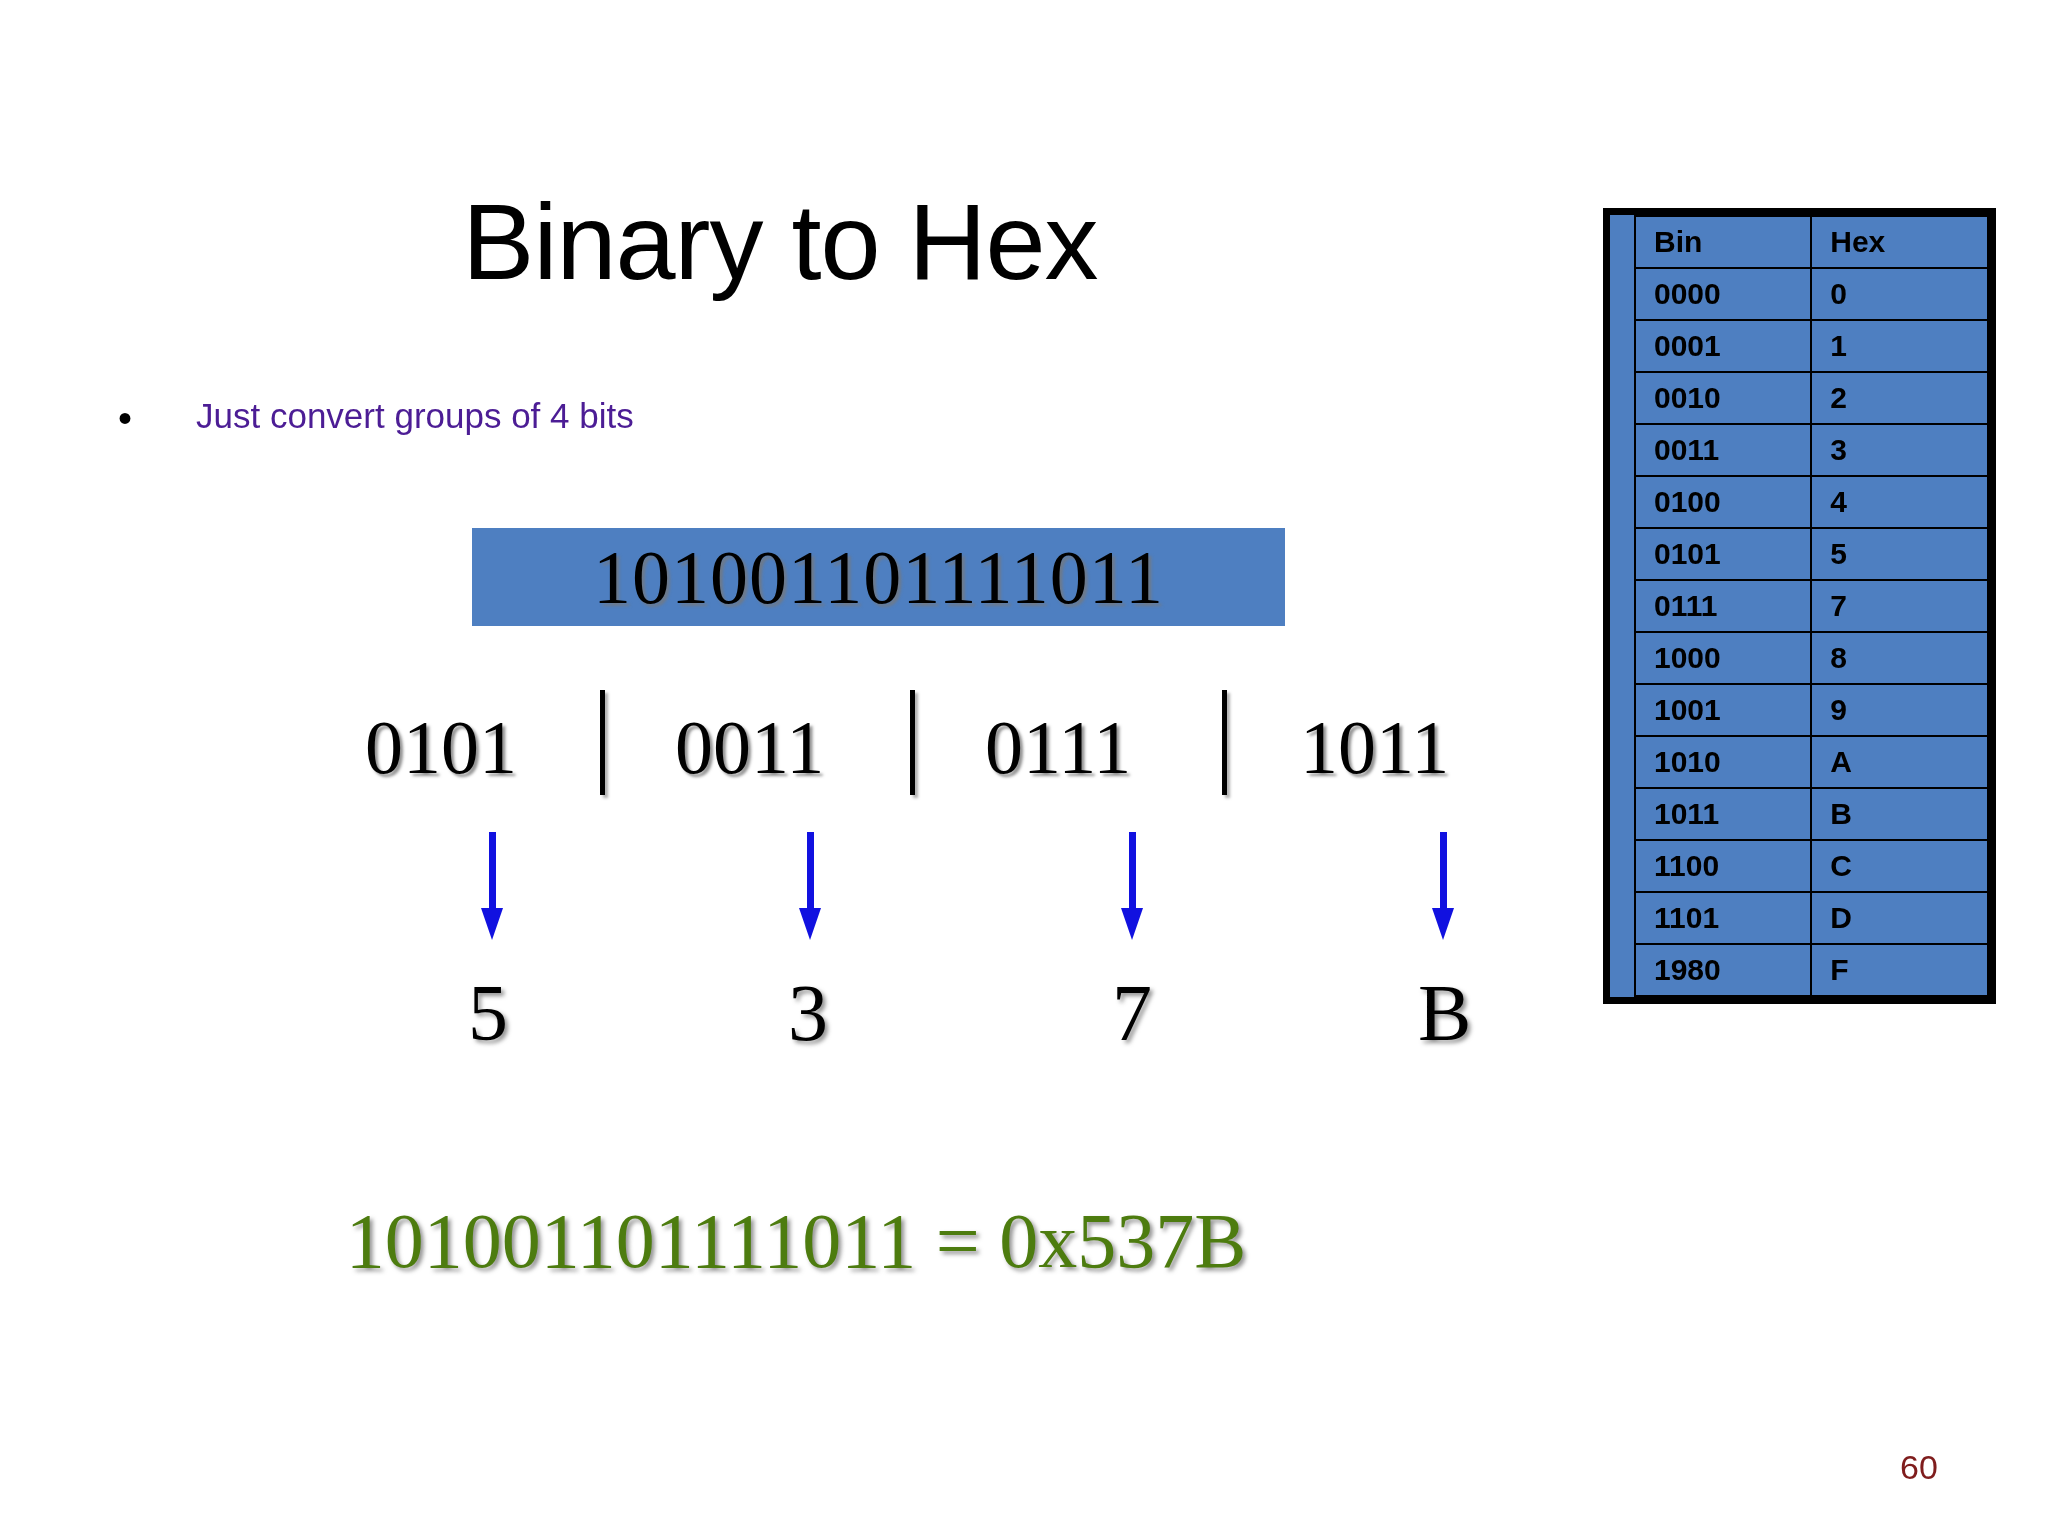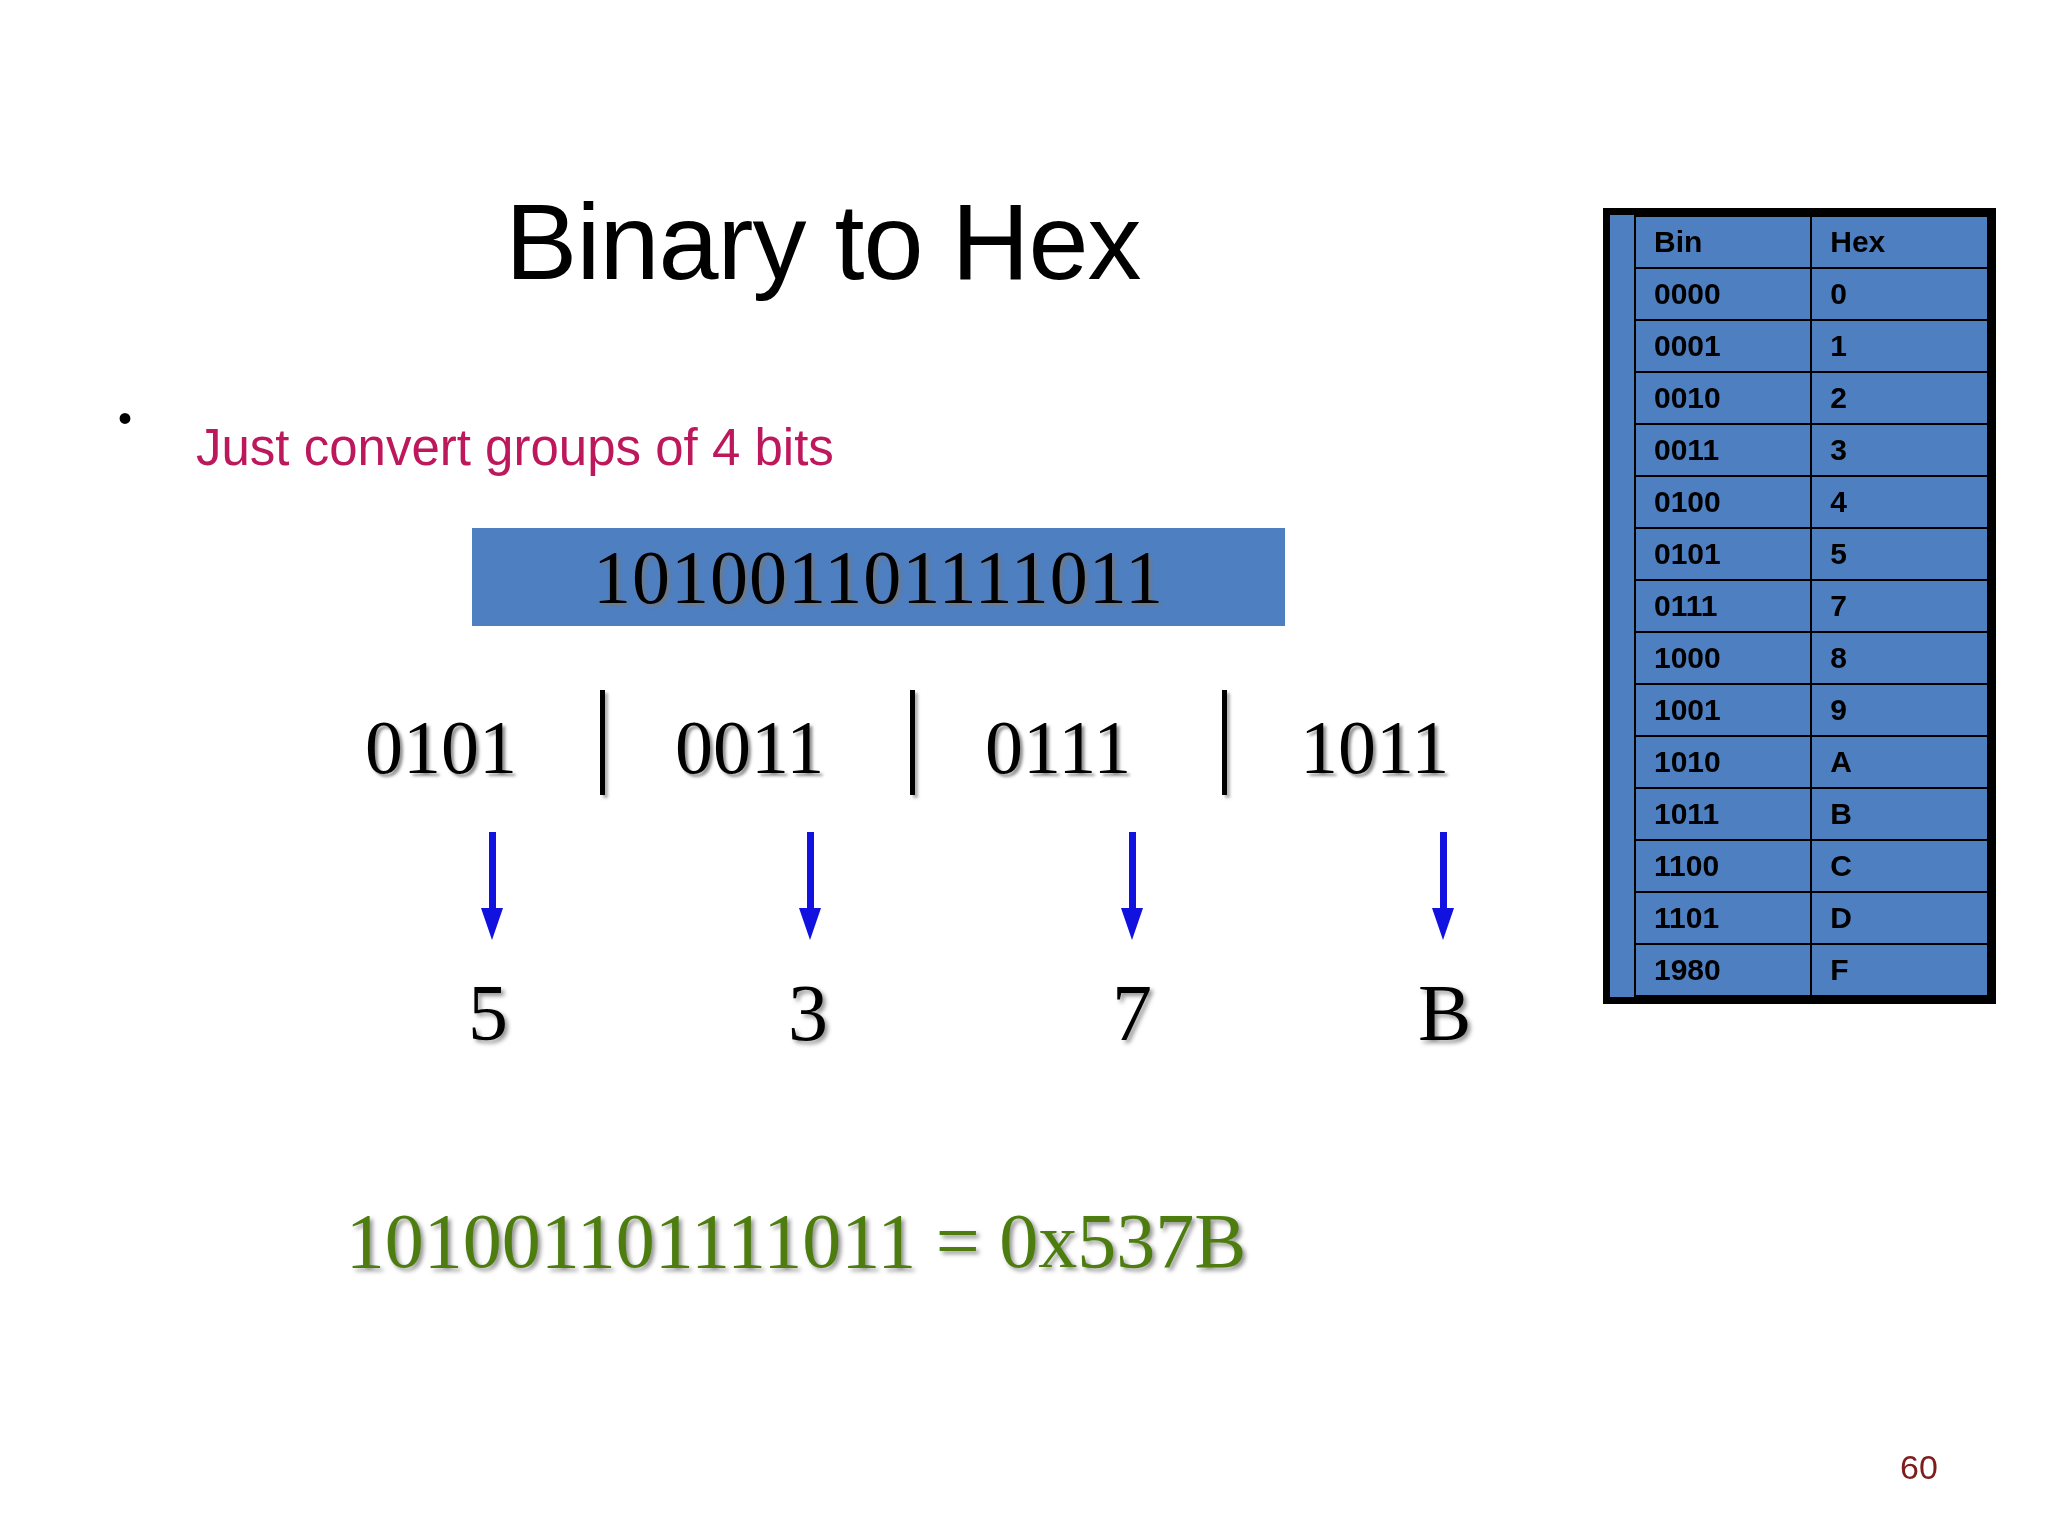--- a/index.html
+++ b/index.html
@@ -23,43 +23,41 @@
     top: 185px;
     width: 1560px;
     text-align: center;
     font-family: "Liberation Sans", sans-serif;
     font-size: 108px;
     font-weight: 400;
     line-height: 1.05;
     color: #000000;
     letter-spacing: -1px;
     white-space: nowrap;
-    padding-left: 43px;
   }
 
   
   #bullet-row {
     position: absolute;
     left: 118px;
     top: 398px;
     display: flex;
     align-items: flex-start;
   }
   #bullet-marker {
     font-size: 40px;
     line-height: 1;
     width: 78px;
     color: #000;
   }
   #bullet-text {
-    font-size: 51px;
+    font-size: 35px;
     line-height: 1;
-    color: #be185d;
-    white-space: nowrap;
-    margin-top: 24px;
+    color: #4c1d95;
+    white-space: nowrap;
   }
 
   
   #binary-highlight {
     position: absolute;
     left: 472px;
     top: 528px;
     width: 813px;
     height: 98px;
     background: #4E7FC1;

